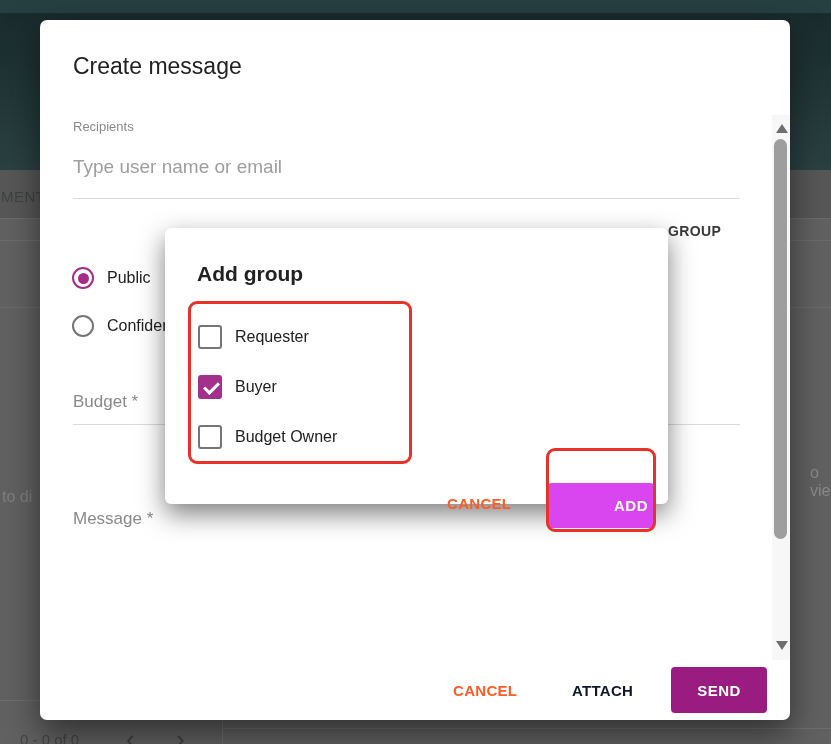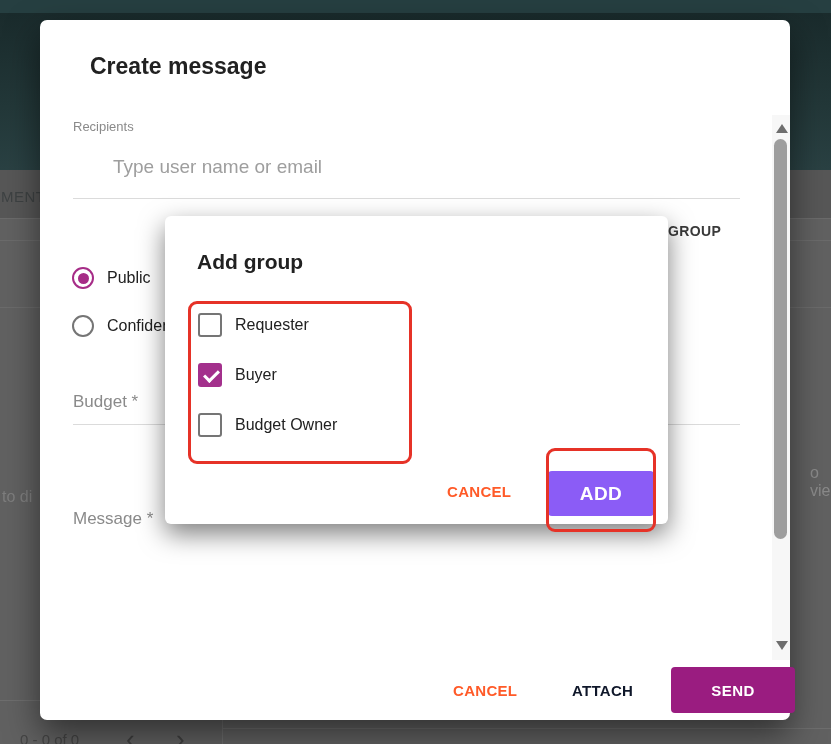--- a/index.html
+++ b/index.html
@@ -20,71 +20,71 @@
   .bg-left-hline{ position:absolute; left:0; top:700px; width:40px; height:1px; background:#6E6E6E; }
   .ft-hline     { position:absolute; left:222px; top:728px; width:609px; height:1px; background:#6E6E6E; }
   .ft-vline     { position:absolute; left:222px; top:712px; width:1px; height:32px; background:#6E6E6E; }
   .ft-pages     { position:absolute; left:20px; top:731px; font-size:15px; color:#454545; }
   .ft-chev      { position:absolute; top:726px; font-size:26px; color:#3F3F3F; line-height:1; }
   .ft-chev.prev { left:126px; } .ft-chev.next { left:176px; }
 
   
   .dlg-main { position:absolute; left:40px; top:20px; width:750px; height:700px; background:#fff;
               border-radius:7px; box-shadow:0 14px 34px rgba(0,0,0,.5); }
-  .dlg-main .title { position:absolute; left:50px; top:33px; font-size:23px; font-weight:bold; color:#212121; }
+  .dlg-main .title { position:absolute; left:33px; top:33px; font-size:23px; font-weight:normal; color:#212121; }
   .lbl-recipients { position:absolute; left:33px; top:99px; font-size:13px; color:#8A8A8A; }
   .inp-recipients { position:absolute; left:33px; top:136px; width:580px; border:none; outline:none;
-                    font-size:19px; color:#424242; background:transparent; padding:0;margin-left:40px; }
+                    font-size:19px; color:#424242; background:transparent; padding:0; }
   .inp-recipients::placeholder { color:#9E9E9E; opacity:1; }
   .rule { position:absolute; left:33px; width:667px; height:1px; background:#DBDBDB; }
   .rule.r1 { top:178px; } .rule.r2 { top:404px; }
   .group-btn-frag { position:absolute; left:628px; top:203px; font-size:14px; font-weight:bold;
                     color:#3A3A3A; letter-spacing:.4px; }
   .radio-row { position:absolute; left:32px; height:24px; }
   .radio-row.pub { top:247px; } .radio-row.conf { top:295px; }
   .radio { position:absolute; left:0; top:0; width:22px; height:22px; border:2px solid #757575;
            border-radius:50%; }
   .radio.selected { border-color:#A62C87; }
   .radio.selected::after { content:""; position:absolute; left:3.5px; top:3.5px; width:11px; height:11px;
            border-radius:50%; background:#A62C87; }
   .radio-label { position:absolute; left:35px; top:2px; font-size:16px; color:#212121; white-space:nowrap; }
   .lbl-subject { position:absolute; left:33px; top:372px; font-size:17px; color:#8A8A8A; }
   .lbl-message { position:absolute; left:33px; top:489px; font-size:17px; color:#8A8A8A; }
   .btn-text { position:absolute; top:662px; font-size:15px; font-weight:bold; letter-spacing:.3px; cursor:pointer; }
   .btn-cancel-main { left:413px; color:#FF5A28; }
   .btn-attach      { left:532px; color:#0f172a; }
-  .btn-send { position:absolute; left:631px; top:647px; width:124px; height:46px; border:none; cursor:pointer;
+  .btn-send { position:absolute; left:631px; top:647px; width:96px; height:46px; border:none; cursor:pointer;
               background:#9A1C80; color:#fff; border-radius:4px; font-size:15px; font-weight:bold;
               letter-spacing:.5px; }
   
   .sb-track { position:absolute; left:732px; top:95px; width:18px; height:545px; background:#F7F7F7; }
   .sb-thumb { position:absolute; left:734px; top:119px; width:13px; height:400px; background:#9E9E9E;
               border-radius:7px; }
   .sb-arrow { position:absolute; left:736px; width:0; height:0; border-left:6px solid transparent;
               border-right:6px solid transparent; }
   .sb-arrow.up   { top:104px; border-bottom:9px solid #6E6E6E; }
   .sb-arrow.down { top:621px; border-top:9px solid #6E6E6E; }
 
   
-  .dlg-add { position:absolute; left:165px; top:216px; width:503px; height:308px; background:#fff;
+  .dlg-add { position:absolute; left:165px; top:228px; width:503px; height:276px; background:#fff;
              border-radius:6px; box-shadow:0 10px 26px rgba(0,0,0,.5); }
   .dlg-add .title { position:absolute; left:32px; top:34px; font-size:21px; font-weight:bold; color:#212121; }
   .chk-row { position:absolute; left:33px; width:300px; height:26px;padding-left:36px; }
   .chk-row.n0 { top:97px; } .chk-row.n1 { top:147px; } .chk-row.n2 { top:197px; }
   .checkbox { position:absolute; left:0; top:0; width:24px; height:24px; border:2px solid #757575;
               border-radius:3px; background:#fff; }
   .checkbox.checked { background:#A3308C; border-color:#A3308C; }
   .checkbox.checked::after { content:""; position:absolute; left:4px; top:5px; width:12px; height:6px;
               border-left:3px solid #fff; border-bottom:3px solid #fff; transform:rotate(-45deg); }
   .chk-label { position:absolute; left:37px; top:3px; font-size:16px; color:#212121; white-space:nowrap; }
   .btn-cancel-add { position:absolute; left:282px; top:267px; font-size:15px; font-weight:bold;
                     color:#FF5A28; letter-spacing:.3px; cursor:pointer; }
   .btn-add { position:absolute; left:383px; top:255px; width:106px; height:45px; border:none; cursor:pointer;
-             background:#8b5cf6; color:#fff; border-radius:4px; font-size:19px; font-weight:bold;
-             letter-spacing:.5px; }
+             background:#d946ef; color:#fff; border-radius:4px; font-size:15px; font-weight:bold;
+             letter-spacing:.5px;text-align:right; }
 
   
   .annot { position:absolute; border:3px solid #E63227; border-radius:9px; pointer-events:none; }
   .annot.groups { left:188px; top:301px; width:224px; height:163px; }
   .annot.addbtn { left:546px; top:448px; width:110px; height:84px; }
 </style>
 </head>
 <body>
 
 <div class="stage">

